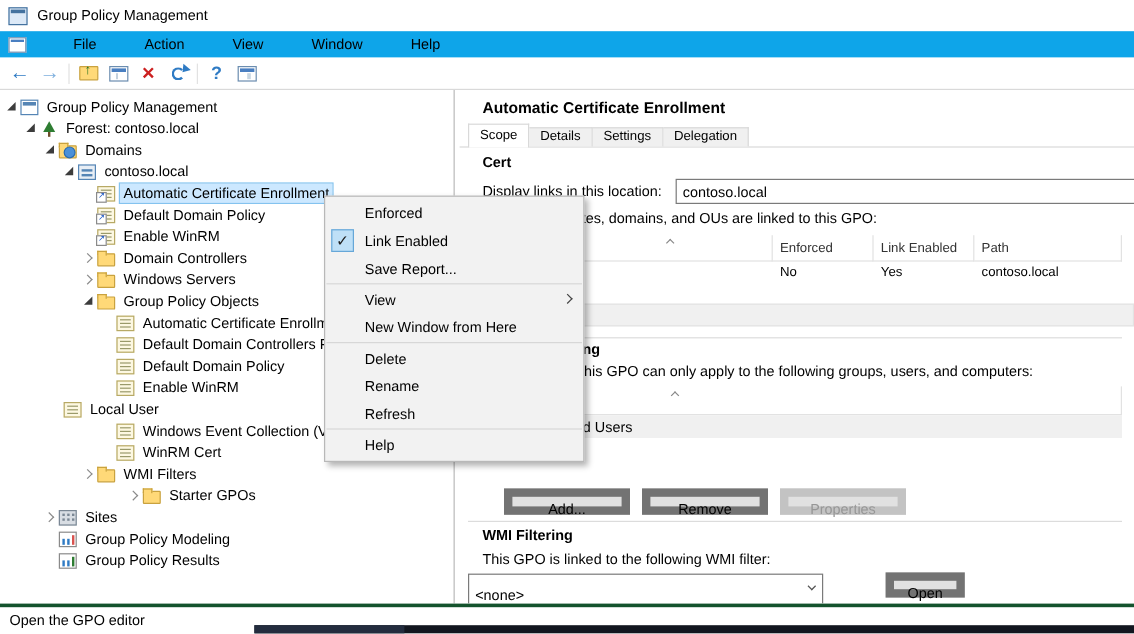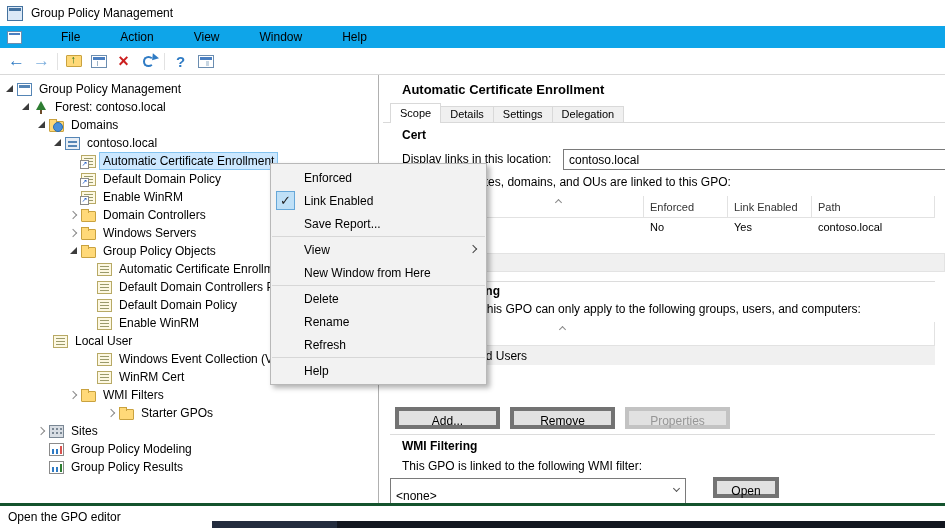--- a/index.html
+++ b/index.html
@@ -85,21 +85,21 @@
   .tab.active { height:20px; padding-top:3px; margin-bottom:-1px; background:#fff; border-left:1px solid #d9d9d9; z-index:4; }
   .tabline { position:absolute; left:4px; width:562px; top:47px; height:1px; background:#d9d9d9; z-index:1; }
   .combo { position:absolute; background:#fff; border:1px solid #7a7a7a; display:flex; align-items:center; padding-left:5px; }
   .chev { position:absolute; right:6px; top:7px; width:5px; height:5px; border-right:1px solid #555; border-bottom:1px solid #555; transform:rotate(45deg); }
   .hr { position:absolute; height:1px; background:#dcdcdc; }
   .lv { position:absolute; background:#fff; font-size:11px; }
   .lvh { position:absolute; top:0; height:22px; border-right:1px solid #e2e2e2; border-bottom:1px solid #e2e2e2; padding:5px 0 0 6px; color:#333; }
   .lvc { position:absolute; padding:3px 0 0 6px; display:flex; align-items:flex-start; gap:4px; }
   .sortup { position:absolute; width:5px; height:5px; border-top:1px solid #888; border-left:1px solid #888; transform:rotate(45deg); }
   .strip { position:absolute; background:#f0f0f0; border:1px solid #e3e3e3; }
-  .btn { position:absolute; width:105px; height:22px; background:#e1e1e1; border:4px solid #737373; text-align:center; padding-top:3px; font-size:12px; }
+  .btn { position:absolute; width:105px; height:22px; background:#e1e1e1; border:7px solid #737373; text-align:center; padding-top:3px; font-size:12px;margin-left:25px; }
   .btn.disabled { color:#969696; border-color:#c3c3c3; }
   .secrow { position:absolute; left:0; top:24px; width:545px; height:19px; background:#f0f0f0; display:flex; align-items:center; gap:4px; padding-left:5px; font-size:12px; }
 
   
   .cmenu { position:absolute; left:270px; top:163px; width:217px; background:#f2f2f2;
            border:1px solid #b8b8b8; box-shadow:3px 3px 5px rgba(0,0,0,0.3); padding:2px 0; z-index:10; }
   .cmi { height:23px; display:flex; align-items:center; padding:0 12px 0 33px; position:relative; }
   .cmi.hl { background:#91c9f7; }
   .cmsep { height:1px; background:#d7d7d7; margin:1px 1px; }
   .cmcheck { position:absolute; left:5px; top:2px; width:19px; height:19px; background:#bfe0f7; border:1px solid #66a7d8; }

